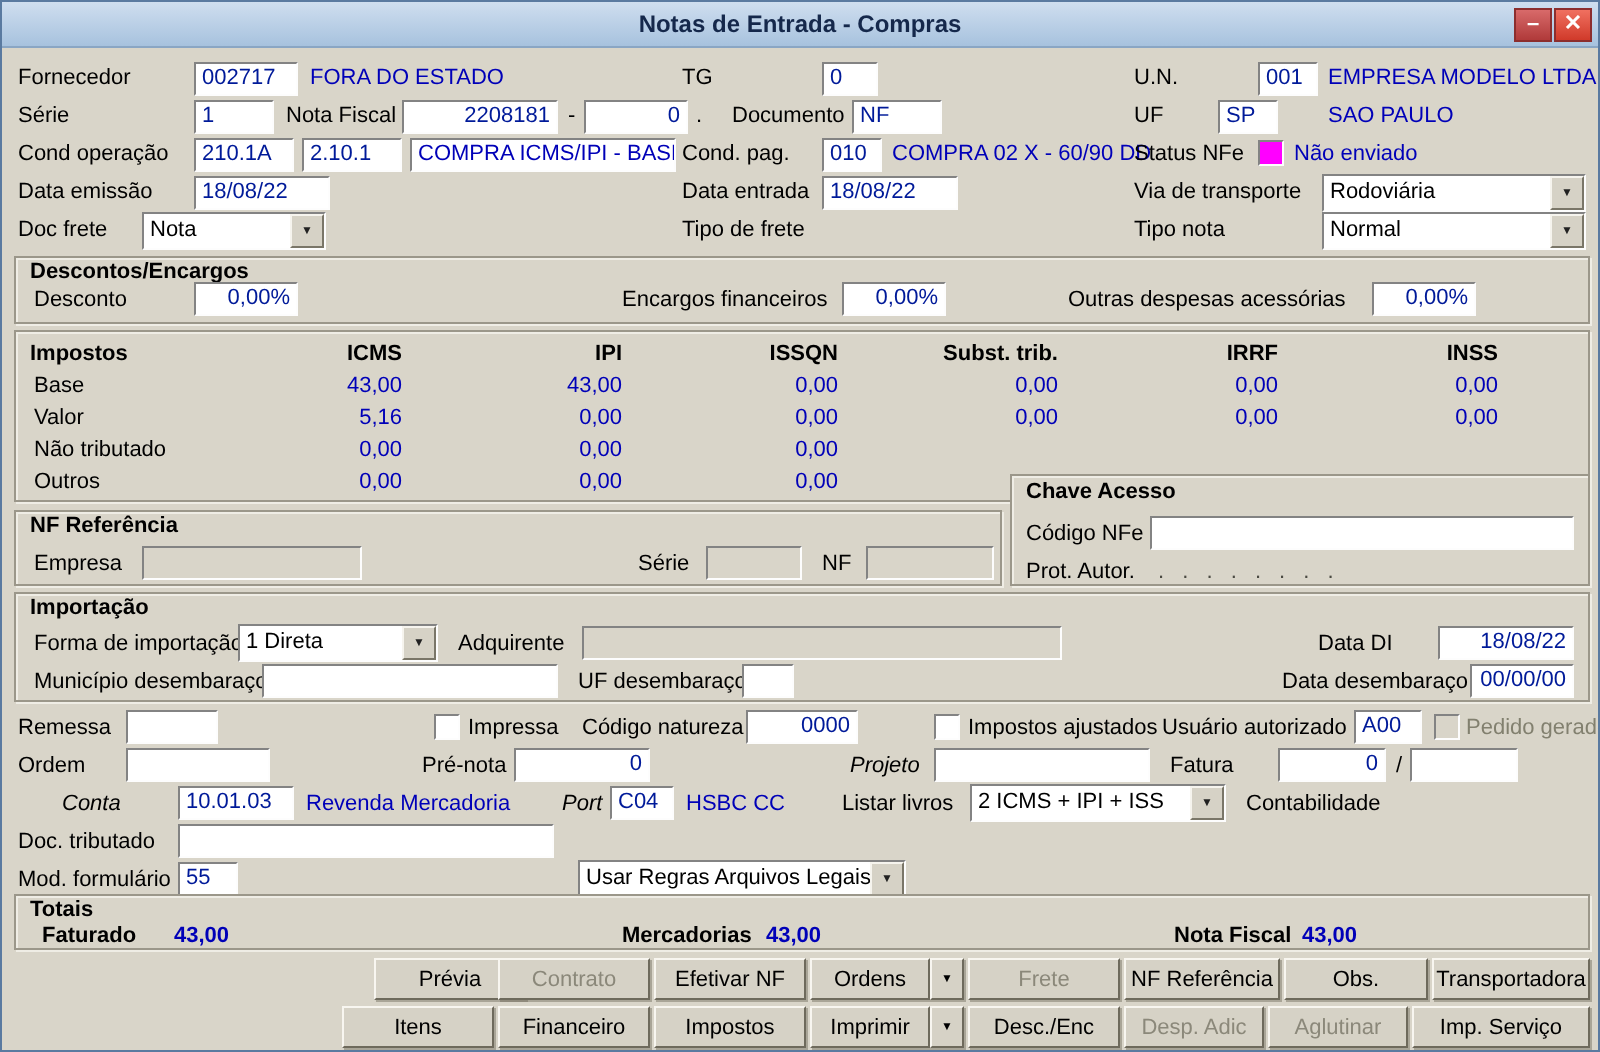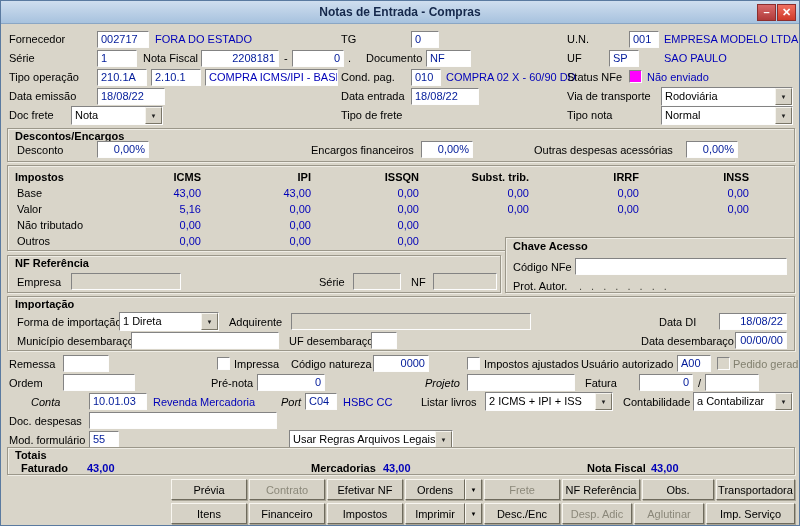--- a/index.html
+++ b/index.html
@@ -73,21 +73,21 @@
   <div class="field r" style="left:200px;top:49px;width:78px">2208181</div>
   <span class="lbl" style="left:283px;top:51px">-</span>
   <div class="field r" style="left:291px;top:49px;width:52px">0</div>
   <span class="lbl" style="left:347px;top:51px">.</span>
   <span class="lbl" style="left:365px;top:51px">Documento</span>
   <div class="field" style="left:425px;top:49px;width:45px">NF</div>
   <span class="lbl" style="left:566px;top:51px">UF</span>
   <div class="field" style="left:608px;top:49px;width:30px">SP</div>
   <span class="lbl blue" style="left:663px;top:51px">SAO PAULO</span>
 
-  <span class="lbl" style="left:8px;top:70px">Tipo operação</span>
+  <span class="lbl" style="left:8px;top:70px">Cond operação</span>
   <div class="field" style="left:96px;top:68px;width:50px">210.1A</div>
   <div class="field" style="left:150px;top:68px;width:50px">2.10.1</div>
   <div class="field blue" style="left:204px;top:68px;width:133px;color:#0000b8">COMPRA ICMS/IPI - BASE PIS/COFIN</div>
   <span class="lbl" style="left:340px;top:70px">Cond. pag.</span>
   <div class="field" style="left:410px;top:68px;width:30px">010</div>
   <span class="lbl blue" style="left:445px;top:70px">COMPRA 02 X - 60/90 DD</span>
   <span class="lbl" style="left:566px;top:70px">Status NFe</span>
   <div class="sq" style="left: 628px; top: 69px; background: rgb(255, 0, 255);"></div>
   <span class="lbl blue" style="left:646px;top:70px">Não enviado</span>
 
@@ -220,45 +220,41 @@
   <span class="lbl blue" style="left:152px;top:395px">Revenda Mercadoria</span>
   <span class="lbl it" style="left:280px;top:395px">Port</span>
   <div class="field" style="left:304px;top:392px;width:32px">C04</div>
   <span class="lbl blue" style="left:342px;top:395px">HSBC CC</span>
   <span class="lbl" style="left:420px;top:395px">Listar livros</span>
   <div class="combo" style="left:484px;top:391px;width:128px">
     <span class="ct">2 ICMS + IPI + ISS</span>
     <span class="cb">▼</span>
   </div>
   <span class="lbl" style="left:622px;top:395px">Contabilidade</span>
-  <div class="combo" style="left:692px;top:391px;width:100px">
-    <span class="ct">a Contabilizar</span>
-    <span class="cb">▼</span>
-  </div>
-
-  <span class="lbl" style="left:8px;top:414px">Doc. despesas</span>
+
+  <span class="lbl" style="left:8px;top:414px">Doc. tributado</span>
   <div class="field" style="left:88px;top:411px;width:188px"></div>
 
   <span class="lbl" style="left:8px;top:433px">Mod. formulário</span>
   <div class="field" style="left:88px;top:430px;width:30px">55</div>
   <div class="combo" style="left:288px;top:429px;width:164px">
     <span class="ct">Usar Regras Arquivos Legais</span>
     <span class="cb">▼</span>
   </div>
 
   <div class="group" style="left:6px;top:446px;width:788px;height:28px"></div>
   <span class="lbl bold" style="left:14px;top:448px">Totais</span>
   <span class="lbl bold" style="left:20px;top:461px">Faturado</span>
   <span class="lbl bold blue" style="left:86px;top:461px">43,00</span>
   <span class="lbl bold" style="left:310px;top:461px">Mercadorias</span>
   <span class="lbl bold blue" style="left:382px;top:461px">43,00</span>
   <span class="lbl bold" style="left:586px;top:461px">Nota Fiscal</span>
   <span class="lbl bold blue" style="left:650px;top:461px">43,00</span>
 
-  <div class="btn" style="left:170px;top:478px;width:76px">Prévia</div>
+  <div class="btn" style="left:186px;top:478px;width:76px">Prévia</div>
   <div class="btn dis" style="left:248px;top:478px;width:76px">Contrato</div>
   <div class="btn" style="left:326px;top:478px;width:76px">Efetivar NF</div>
   <div class="btn" style="left:404px;top:478px;width:60px">Ordens</div>
   <div class="btn" style="left:464px;top:478px;width:17px">
       <span class="arr">▼</span>
     </div>
   <div class="btn dis" style="left:483px;top:478px;width:76px">Frete</div>
   <div class="btn" style="left:561px;top:478px;width:78px">NF Referência</div>
   <div class="btn" style="left:641px;top:478px;width:72px">Obs.</div>
   <div class="btn" style="left:715px;top:478px;width:79px">Transportadora</div>

